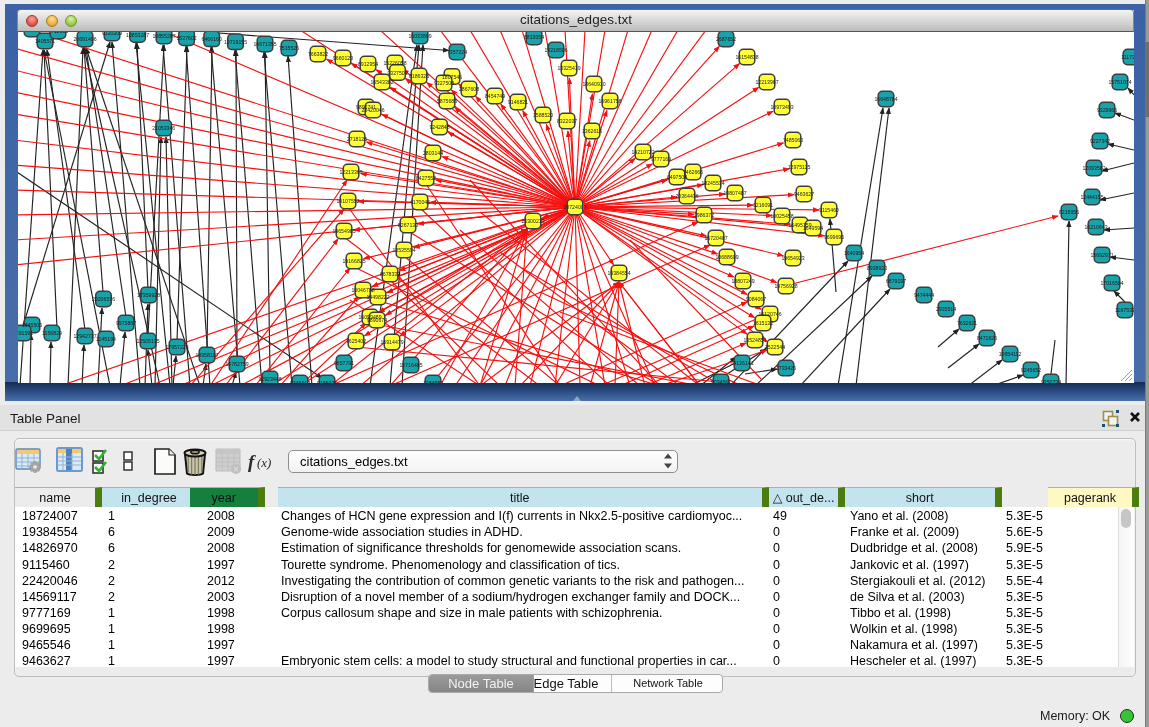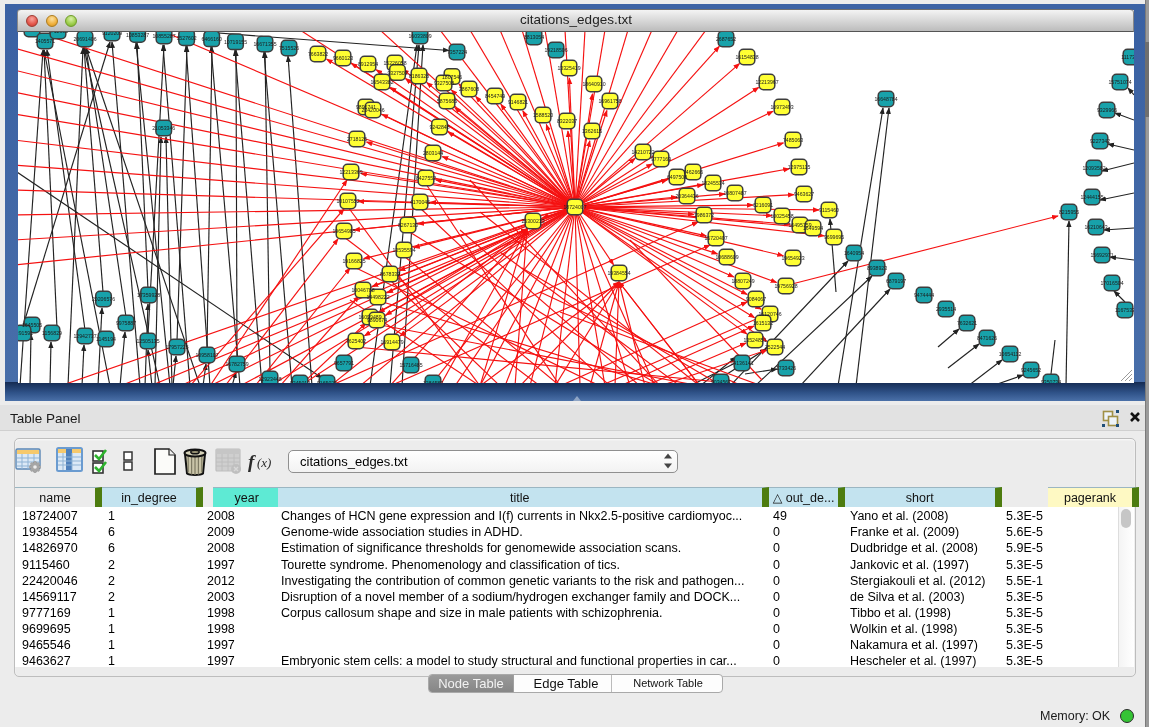--- a/index.html
+++ b/index.html
@@ -616,21 +616,21 @@
 
 <div class="abs" style="left:288px;top:450px;width:390px;height:23px;background:linear-gradient(#ffffff,#f2f2f2);border:1px solid #8f8f8f;border-radius:5px"></div>
 <div class="abs" style="left:300px;top:454px;font-size:13px;color:#000">citations_edges.txt</div>
 <svg style="position:absolute;left:660px;top:452px" width="16" height="18" viewBox="0 0 16 18">
 <path d="M8 1.5l4 5H4z" fill="#444"></path>
 <path d="M8 16.5l4-5H4z" fill="#444"></path>
 </svg>
 
 <div class="hcell" style="left:15px;width:87.0px;background:#ececec">name</div>
 <div class="hcell" style="left:102px;width:101.0px;background:#c3e3ef">in_degree</div>
-<div class="hcell" style="left:213px;width:74.5px;background:#5eead4">year</div>
+<div class="hcell" style="left:190px;width:74.5px;background:#15803d">year</div>
 <div class="hcell" style="left:277.5px;width:491.5px;background:#c3e3ef">title</div>
 <div class="hcell" style="left:769px;width:76.0px;background:#c3e3ef">△ out_de...</div>
 <div class="hcell" style="left:845px;width:156.5px;background:#c3e3ef">short</div>
 <div class="hcell" style="left:1048px;width:91.0px;background:#fef9c3">pagerank</div>
 
 <div class="abs" style="left:15px;top:507px;width:1103px;height:160px;background:#ffffff"></div>
 <div class="cell" style="left:22px;top:508.3px">18724007</div>
 <div class="cell" style="left:108px;top:508.3px">1</div>
 <div class="cell" style="left:207px;top:508.3px">2008</div>
 <div class="cell" style="left:281px;top:508.3px;width:486px">Changes of HCN gene expression and I(f) currents in Nkx2.5-positive cardiomyoc...</div>
@@ -657,21 +657,21 @@
 <div class="cell" style="left:281px;top:556.5px;width:486px">Tourette syndrome. Phenomenology and classification of tics.</div>
 <div class="cell" style="left:773px;top:556.5px">0</div>
 <div class="cell" style="left:850px;top:556.5px">Jankovic et al. (1997)</div>
 <div class="cell" style="left:1006px;top:556.5px">5.3E-5</div>
 <div class="cell" style="left:22px;top:572.5px">22420046</div>
 <div class="cell" style="left:108px;top:572.5px">2</div>
 <div class="cell" style="left:207px;top:572.5px">2012</div>
 <div class="cell" style="left:281px;top:572.5px;width:486px">Investigating the contribution of common genetic variants to the risk and pathogen...</div>
 <div class="cell" style="left:773px;top:572.5px">0</div>
 <div class="cell" style="left:850px;top:572.5px">Stergiakouli et al. (2012)</div>
-<div class="cell" style="left:1006px;top:572.5px">5.5E-1</div>
+<div class="cell" style="left:1006px;top:572.5px">5.5E-4</div>
 <div class="cell" style="left:22px;top:588.5px">14569117</div>
 <div class="cell" style="left:108px;top:588.5px">2</div>
 <div class="cell" style="left:207px;top:588.5px">2003</div>
 <div class="cell" style="left:281px;top:588.5px;width:486px">Disruption of a novel member of a sodium/hydrogen exchanger family and DOCK...</div>
 <div class="cell" style="left:773px;top:588.5px">0</div>
 <div class="cell" style="left:850px;top:588.5px">de Silva et al. (2003)</div>
 <div class="cell" style="left:1006px;top:588.5px">5.3E-5</div>
 <div class="cell" style="left:22px;top:604.6px">9777169</div>
 <div class="cell" style="left:108px;top:604.6px">1</div>
 <div class="cell" style="left:207px;top:604.6px">1998</div>
@@ -696,21 +696,21 @@
 <div class="cell" style="left:207px;top:652.8px">1997</div>
 <div class="cell" style="left:281px;top:652.8px;width:486px">Embryonic stem cells: a model to study structural and functional properties in car...</div>
 <div class="cell" style="left:773px;top:652.8px">0</div>
 <div class="cell" style="left:850px;top:652.8px">Hescheler et al. (1997)</div>
 <div class="cell" style="left:1006px;top:652.8px">5.3E-5</div>
 
 <div class="abs" style="left:1118px;top:507px;width:16px;height:160px;background:linear-gradient(90deg,#f4f4f4,#ffffff);border-left:1px solid #ddd"></div>
 <div class="abs" style="left:1121px;top:509px;width:10px;height:19px;background:#c6c6c6;border-radius:5px"></div>
 
 <div class="abs" style="left:428px;top:674px;width:295px;height:18.5px;background:#fdfdfd;border:1px solid #a9a9a9;border-radius:4px;overflow:hidden">
-  <div style="position:absolute;left:0;top:0;width:85px;height:18.5px;background:linear-gradient(#9a9a9a,#848484);color:#f2f2f2;text-align:center;font-size:13px;line-height:17px;border-right:1px solid #a0a0a0">Node Table</div>
+  <div style="position:absolute;left:0;top:0;width:105px;height:18.5px;background:linear-gradient(#9a9a9a,#848484);color:#f2f2f2;text-align:center;font-size:13px;line-height:17px;border-right:1px solid #a0a0a0">Node Table</div>
   <div style="position:absolute;left:92px;top:0;width:91px;height:18.5px;color:#111;text-align:center;font-size:13px;line-height:17px;border-right:1px solid #bbb">Edge Table</div>
   <div style="position:absolute;left:183px;top:0;width:112px;height:18.5px;color:#111;text-align:center;font-size:11px;line-height:17px">Network Table</div>
 </div>
 
 <div class="abs" style="left:1040px;top:709px;font-size:12.5px;color:#1a1a1a">Memory: OK</div>
 <div class="abs" style="left:1120px;top:709px;width:14px;height:14px;border-radius:50%;background:#35c435;border:1.5px solid #2b2b2b"></div>
 
 <div class="abs" style="left:1145px;top:0;width:4px;height:727px;background:#9a9a9a;border-left:1px solid #7a7a7a"></div>
 <div class="abs" style="left:1145px;top:42px;width:4px;height:75px;background:#6f6f6f"></div>
 

